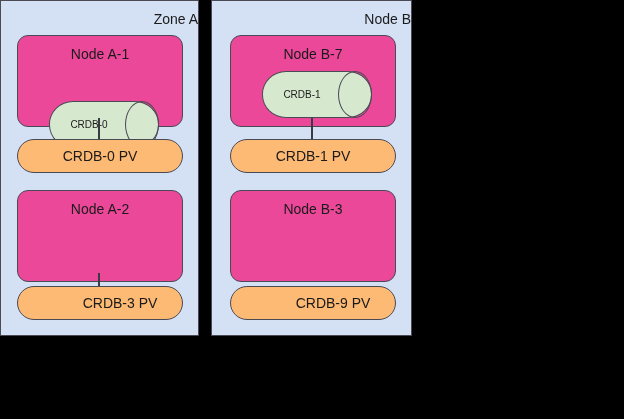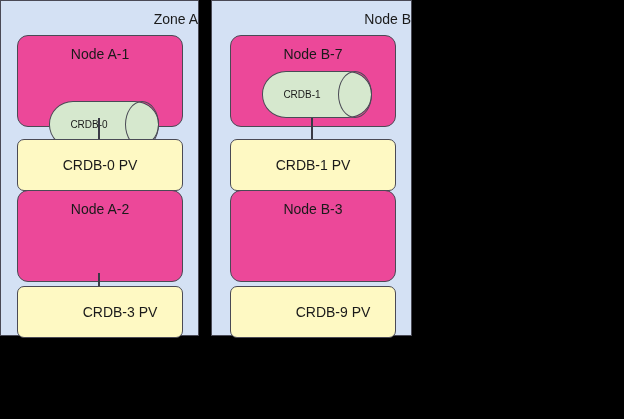--- a/index.html
+++ b/index.html
@@ -109,24 +109,24 @@
   
   .connector {
     position: absolute;
     width: 2px;
     background: #3a3a45;
   }
 
   
   .pv {
     position: absolute;
-    height: 52px;
-    background: #fef9c3;
+    height: 34px;
+    background: #fdba74;
     border: 1px solid #4a4a55;
-    border-radius: 7px;
+    border-radius: 17px;
     box-sizing: border-box;
     display: flex;
     align-items: center;
     justify-content: center;
     font-size: 14px;
     color: #1a1a1a;
   }
   .pv-row1 { top: 138px; }
   .pv-row2 { top: 285px; padding-left: 40px; }
 

